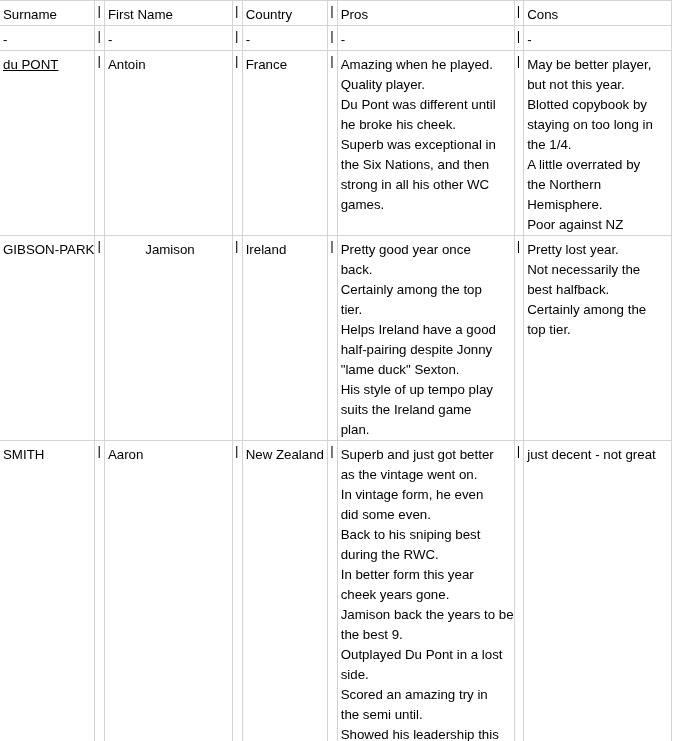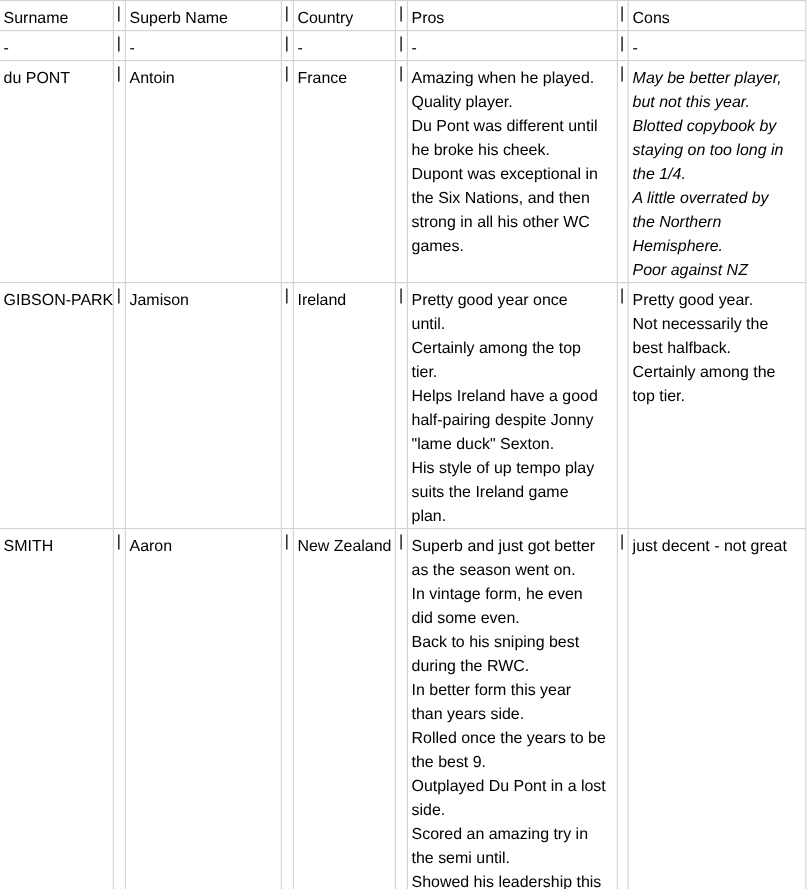--- a/index.html
+++ b/index.html
@@ -22,114 +22,114 @@
     <col style="width:86px">
       <col style="width:10px">
     <col style="width:176px">
       <col style="width:10px">
     <col style="width:150px">
   </colgroup>
   <tbody id="grid-body">
     <tr class="hdr">
       <td>Surname</td>
       <td class="pipe">|</td>
-      <td>Superb Name</td>
+      <td>First Name</td>
       <td class="pipe">|</td>
       <td>Country</td>
       <td class="pipe">|</td>
       <td>Pros</td>
       <td class="pipe">|</td>
       <td>Cons</td>
     </tr>
     <tr class="sep">
       <td>-</td>
       <td class="pipe">|</td>
       <td>-</td>
       <td class="pipe">|</td>
       <td>-</td>
       <td class="pipe">|</td>
       <td>-</td>
       <td class="pipe">|</td>
       <td>-</td>
     </tr>
   <tr>
-        <td style="height: 179px;">du PONT</td>
+        <td style="height: 179px; text-decoration: underline;">du PONT</td>
         <td class="pipe" style="height: 179px;">|</td>
         <td style="height: 179px;">Antoin</td>
         <td class="pipe" style="height: 179px;">|</td>
         <td style="height: 179px;">France</td>
         <td class="pipe" style="height: 179px;">|</td>
         <td style="height: 179px; margin-top: 23px;">
           <span class="line">Amazing when he played.</span>
           <span class="line">Quality player.</span>
           <span class="line">Du Pont was different until</span>
           <span class="line">he broke his cheek.</span>
-          <span class="line">Dupont was exceptional in</span>
+          <span class="line">Superb was exceptional in</span>
           <span class="line">the Six Nations, and then</span>
           <span class="line">strong in all his other WC</span>
           <span class="line">games.</span>
         </td>
         <td class="pipe" style="height: 179px;">|</td>
-        <td style="height: 179px; font-style: italic;">
+        <td style="height: 179px;">
           <span class="line">May be better player,</span>
           <span class="line">but not this year.</span>
           <span class="line">Blotted copybook by</span>
           <span class="line">staying on too long in</span>
           <span class="line">the 1/4.</span>
           <span class="line">A little overrated by</span>
           <span class="line">the Northern</span>
           <span class="line">Hemisphere.</span>
           <span class="line">Poor against NZ</span>
         </td>
       </tr>
       <tr>
         <td style="height: 199px;">GIBSON-PARK</td>
         <td class="pipe" style="height: 199px;">|</td>
-        <td style="height: 199px;">Jamison</td>
+        <td style="height: 199px; text-align: center;">Jamison</td>
         <td class="pipe" style="height: 199px;">|</td>
         <td style="height: 199px;">Ireland</td>
         <td class="pipe" style="height: 199px;">|</td>
         <td style="height: 199px;">
           <span class="line">Pretty good year once</span>
-          <span class="line">until.</span>
+          <span class="line">back.</span>
           <span class="line">Certainly among the top</span>
           <span class="line">tier.</span>
           <span class="line">Helps Ireland have a good</span>
           <span class="line">half-pairing despite Jonny</span>
           <span class="line">"lame duck" Sexton.</span>
           <span class="line">His style of up tempo play</span>
           <span class="line">suits the Ireland game</span>
           <span class="line">plan.</span>
         </td>
         <td class="pipe" style="height: 199px;">|</td>
         <td style="height: 199px;">
-          <span class="line">Pretty good year.</span>
+          <span class="line">Pretty lost year.</span>
           <span class="line">Not necessarily the</span>
           <span class="line">best halfback.</span>
           <span class="line">Certainly among the</span>
           <span class="line">top tier.</span>
         </td>
       </tr>
       <tr>
         <td style="height: 320px;">SMITH</td>
         <td class="pipe" style="height: 320px;">|</td>
         <td style="height: 320px;">Aaron</td>
         <td class="pipe" style="height: 320px;">|</td>
         <td style="height: 320px;">New Zealand</td>
         <td class="pipe" style="height: 320px;">|</td>
         <td style="height: 320px;">
           <span class="line">Superb and just got better</span>
-          <span class="line">as the season went on.</span>
+          <span class="line">as the vintage went on.</span>
           <span class="line">In vintage form, he even</span>
           <span class="line">did some even.</span>
           <span class="line">Back to his sniping best</span>
           <span class="line">during the RWC.</span>
           <span class="line">In better form this year</span>
-          <span class="line">than years side.</span>
-          <span class="line">Rolled once the years to be</span>
+          <span class="line">cheek years gone.</span>
+          <span class="line">Jamison back the years to be</span>
           <span class="line">the best 9.</span>
           <span class="line">Outplayed Du Pont in a lost</span>
           <span class="line">side.</span>
           <span class="line">Scored an amazing try in</span>
           <span class="line">the semi until.</span>
           <span class="line">Showed his leadership this</span>
           <span class="line">year.</span>
         </td>
         <td class="pipe" style="height: 320px;">|</td>
         <td style="height: 320px;">

